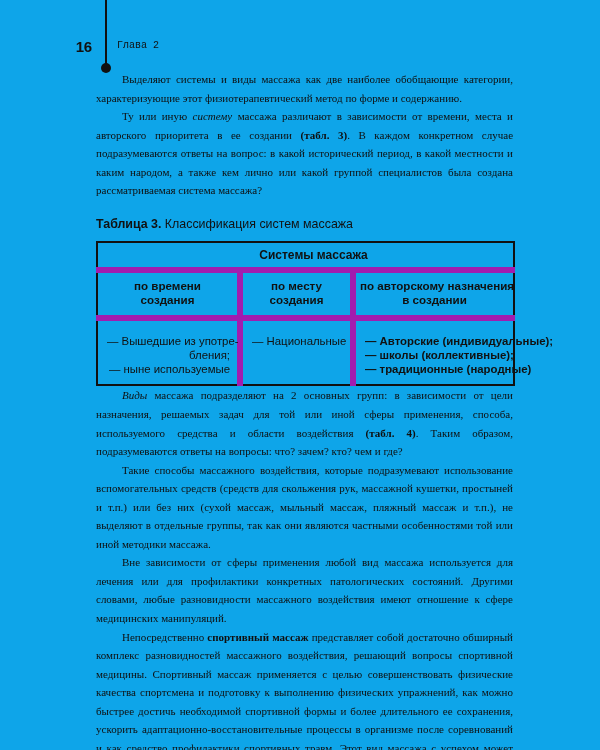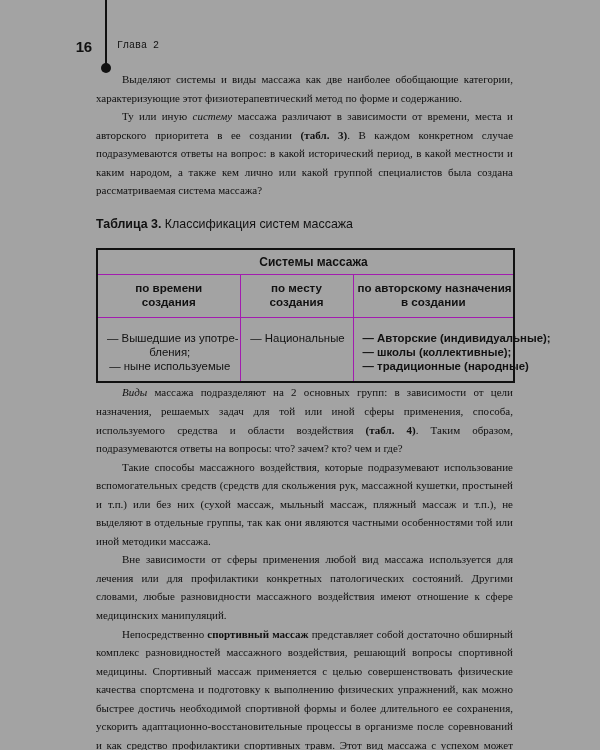--- a/index.html
+++ b/index.html
@@ -4,21 +4,21 @@
 <style>
   html, body {
     margin: 0;
     padding: 0;
     background: #ffffff;
   }
   .page {
     position: relative;
     width: 600px;
     height: 750px;
-    background: #a3a3a3;
+    background: #0ea5e9;
     overflow: hidden;
     font-family: "Liberation Serif", "DejaVu Serif", serif;
     color: #0f0f0f;
   }
 
   
   .runhead {
     position: absolute;
     left: 0;
     top: 0;
@@ -82,34 +82,34 @@
   }
   .it { font-style: italic; }
   .bd { font-weight: bold; }
 
   
   .table-block { margin-top: 17px; }
   .table-caption {
     font-family: "Liberation Sans", "DejaVu Sans", sans-serif;
     font-size: 12.4px;
     color: #111111;
-    margin-bottom: 17px;
+    margin-bottom: 10px;
     white-space: nowrap;
   }
   .table-caption .bd { font-weight: bold; }
 
   table.systems {
     border-collapse: collapse;
     width: 417px;
     table-layout: fixed;
     font-family: "Liberation Sans", "DejaVu Sans", sans-serif;
     color: #111111;
   }
   table.systems td {
-    border: 1px solid #a21caf;
+    border: 6px solid #a21caf;
     vertical-align: top;
     padding: 5px 8px 6px 8px;
     font-size: 11.4px;
     line-height: 14.2px;
   }
   table.systems tr.span-row td {
     border-top: 2.5px solid #111111;
     border-left: 2.5px solid #111111;
     border-right: 2.5px solid #111111;
     text-align: center;
@@ -120,21 +120,21 @@
   table.systems tr.head-row td {
     text-align: center;
     font-weight: bold;
     font-size: 11.6px;
     line-height: 14.4px;
     padding: 6px 4px 7px 4px;
   }
   table.systems tr.head-row td.edge-l { border-left: 2.5px solid #111111; }
   table.systems tr.head-row td.edge-r { border-right: 2.5px solid #111111; }
   table.systems tr.body-row td {
-    text-align: center;
+    text-align: right;
     padding: 13px 7px 8px 9px;
   }
   table.systems tr.body-row td.edge-l {
     border-left: 2.5px solid #111111;
     border-bottom: 2.5px solid #111111;
   }
   table.systems tr.body-row td.edge-r {
     border-right: 2.5px solid #111111;
     border-bottom: 2.5px solid #111111;
     font-weight: bold;

